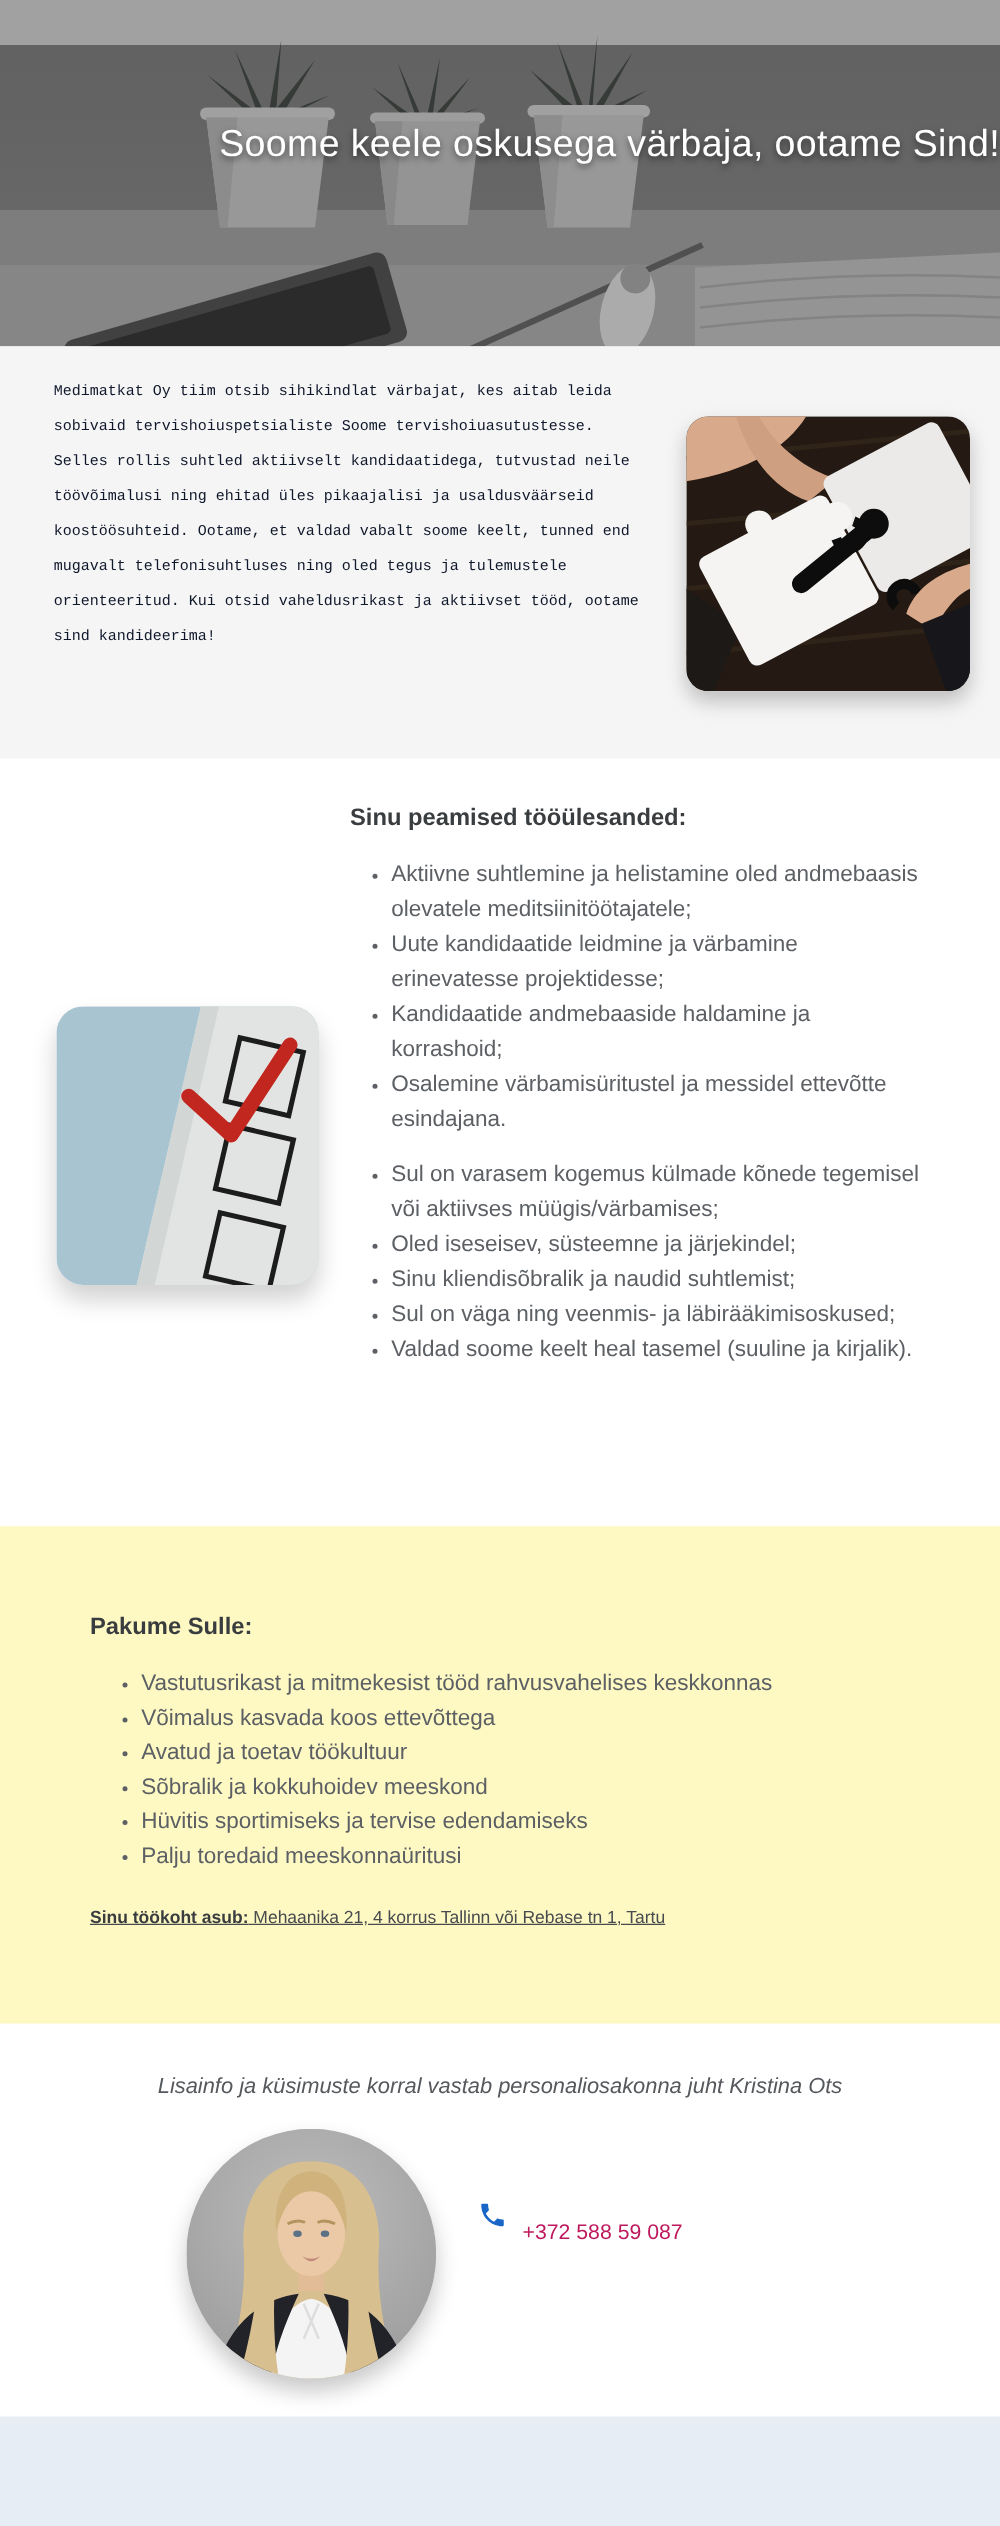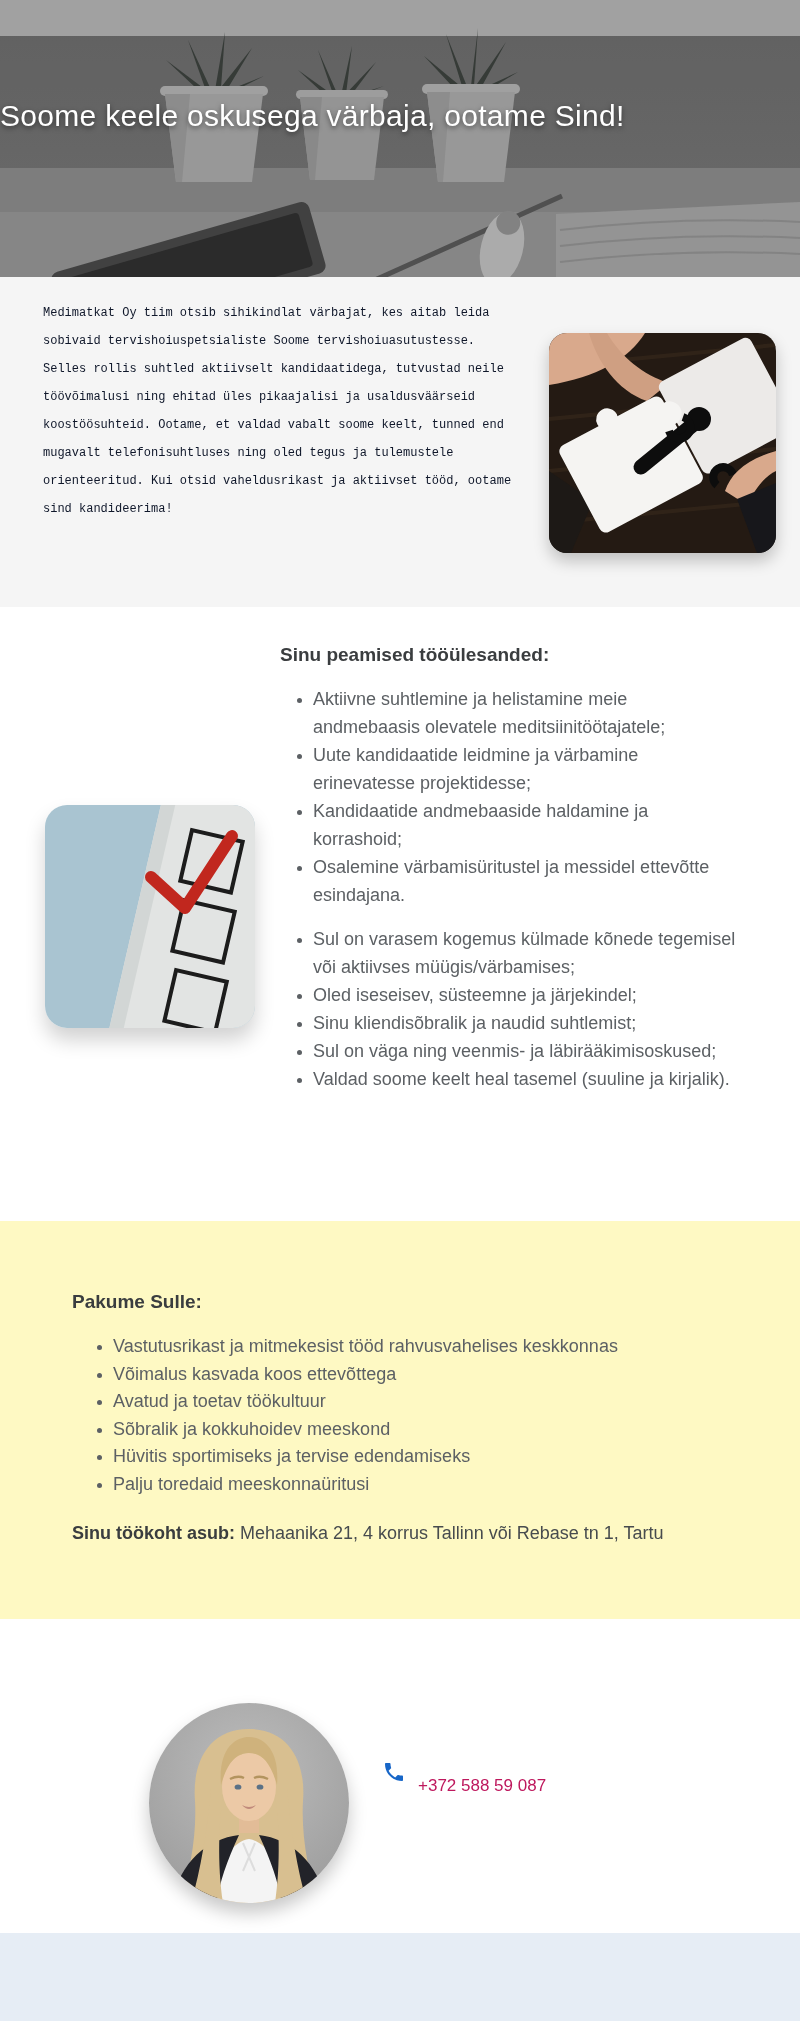--- a/index.html
+++ b/index.html
@@ -9,21 +9,21 @@
     font-family: "Liberation Sans", "DejaVu Sans", sans-serif;
     color: #5c6064;
   }
   .page { width: 800px; }
 
   
   .hero { position: relative; width: 800px; height: 277px; overflow: hidden; background: #6e6e6e; }
   .hero-bg { position: absolute; inset: 0; display: block; }
   .hero h1 {
     position: absolute; top: 98px; left: 0; width: 100%;
-    margin: 0; text-align: left;
+    margin: 0; text-align: right;
     font-size: 30px; line-height: 36px; font-weight: 500; letter-spacing: .3px;
     color: #ffffff; text-shadow: 0 2px 5px rgba(0,0,0,.5);
   }
 
   
   .intro { position: relative; width: 800px; height: 330px; background: #f5f5f5; }
   .intro p {
     position: absolute; left: 43px; top: 22px; width: 472px; margin: 0;
     font-size: 12px; line-height: 28px; color: #0f172a; font-family: Liberation Mono, monospace;
   }
@@ -44,21 +44,21 @@
   ul.blist li { margin: 0; padding: 0; }
   ul.blist li::marker { color: #5c6064; font-size: 15px; }
   .duties-col h2 + ul { margin-top: 16px; }
   .duties-col ul + h2 { margin-top: 12px; }
 
   
   .offer { position: relative; width: 800px; height: 398px; background: #fef9c3; padding: 67px 60px 0 72px; }
   .offer ul.blist { margin-top: 17px; padding-left: 41px; line-height: 27.5px; }
   .location {
     margin: 20px 0 0 0; max-width: 620px;
-    font-size: 18px; line-height: 31px; color: #474b4e;
+    font-size: 14px; line-height: 31px; color: #474b4e; text-decoration: underline;
   }
   .location strong { color: #3a3d3f; font-weight: 700; }
 
   
   .contact { position: relative; width: 800px; height: 314px; background: #ffffff; }
   .contact .note {
     position: absolute; top: 36px; left: 0; width: 100%; margin: 0;
     text-align: center; font-style: italic; font-size: 17.5px; line-height: 26px; color: #55585c;
   }
   .avatar {
@@ -170,21 +170,21 @@
             <rect x="136" y="98" width="52" height="52"></rect>
             <rect x="144" y="168" width="52" height="52"></rect>
           </g>
         </g>
         <path d="M106 72 L140 103 L187 31" stroke="#c1271e" stroke-width="12" fill="none" stroke-linecap="round" stroke-linejoin="round"></path>
       </svg>
     </div>
     <div class="duties-col">
       <h2 class="sec-heading">Sinu peamised tööülesanded:</h2>
       <ul class="blist">
-          <li>Aktiivne suhtlemine ja helistamine meie andmebaasis olevatele meditsiinitöötajatele;</li>
+          <li>Aktiivne suhtlemine ja helistamine oled andmebaasis olevatele meditsiinitöötajatele;</li>
           <li>Uute kandidaatide leidmine ja värbamine erinevatesse projektidesse;</li>
           <li>Kandidaatide andmebaaside haldamine ja korrashoid;</li>
           <li>Osalemine värbamisüritustel ja messidel ettevõtte esindajana.</li>
         </ul>
       <ul class="blist">
           <li>Sul on varasem kogemus külmade kõnede tegemisel või aktiivses müügis/värbamises;</li>
           <li>Oled iseseisev, süsteemne ja järjekindel;</li>
           <li>Sinu kliendisõbralik ja naudid suhtlemist;</li>
           <li>Sul on väga ning veenmis- ja läbirääkimisoskused;</li>
           <li>Valdad soome keelt heal tasemel (suuline ja kirjalik).</li>
@@ -201,20 +201,21 @@
         <li>Sõbralik ja kokkuhoidev meeskond</li>
         <li>Hüvitis sportimiseks ja tervise edendamiseks</li>
         <li>Palju toredaid meeskonnaüritusi</li>
       </ul>
     <p class="location">
       <strong>Sinu töökoht asub:</strong><span> Mehaanika 21, 4 korrus Tallinn või Rebase tn 1, Tartu</span>
     </p>
   </section>
 
   <section class="contact">
+    <p class="note">Lisainfo ja küsimuste korral vastab personaliosakonna juht Kristina Ots</p>
     <div class="avatar">
       <svg width="200" height="200" viewBox="0 0 200 200" aria-hidden="true">
         <defs>
           <radialGradient id="pbg" cx="50%" cy="35%" r="80%">
             <stop offset="0" stop-color="#bdbdbd"></stop>
               <stop offset="1" stop-color="#989898"></stop>
           </radialGradient>
         </defs>
         <rect width="200" height="200" fill="url(#pbg)"></rect>
 

